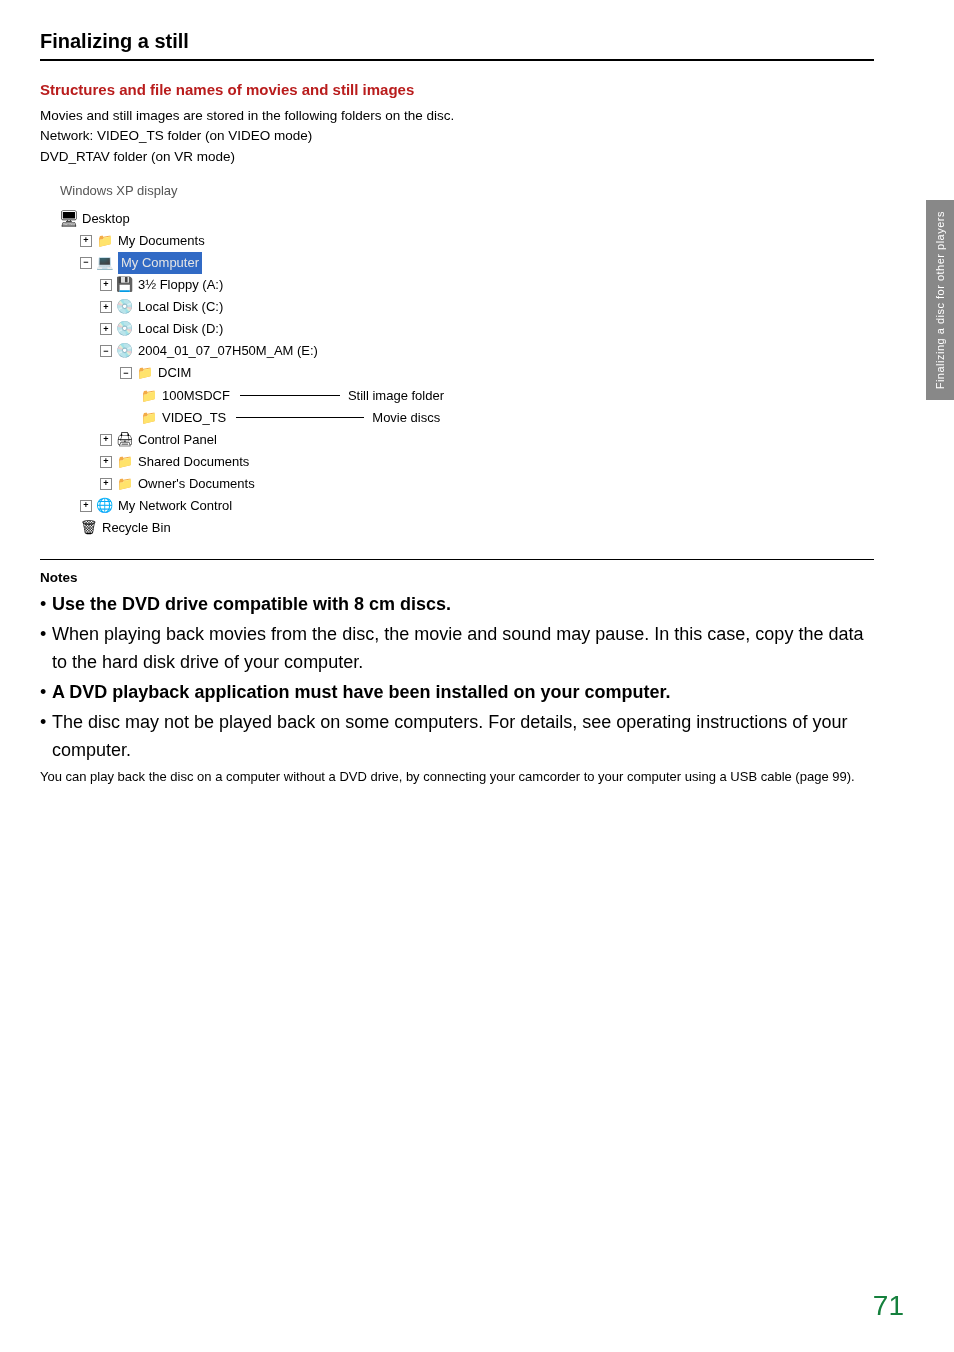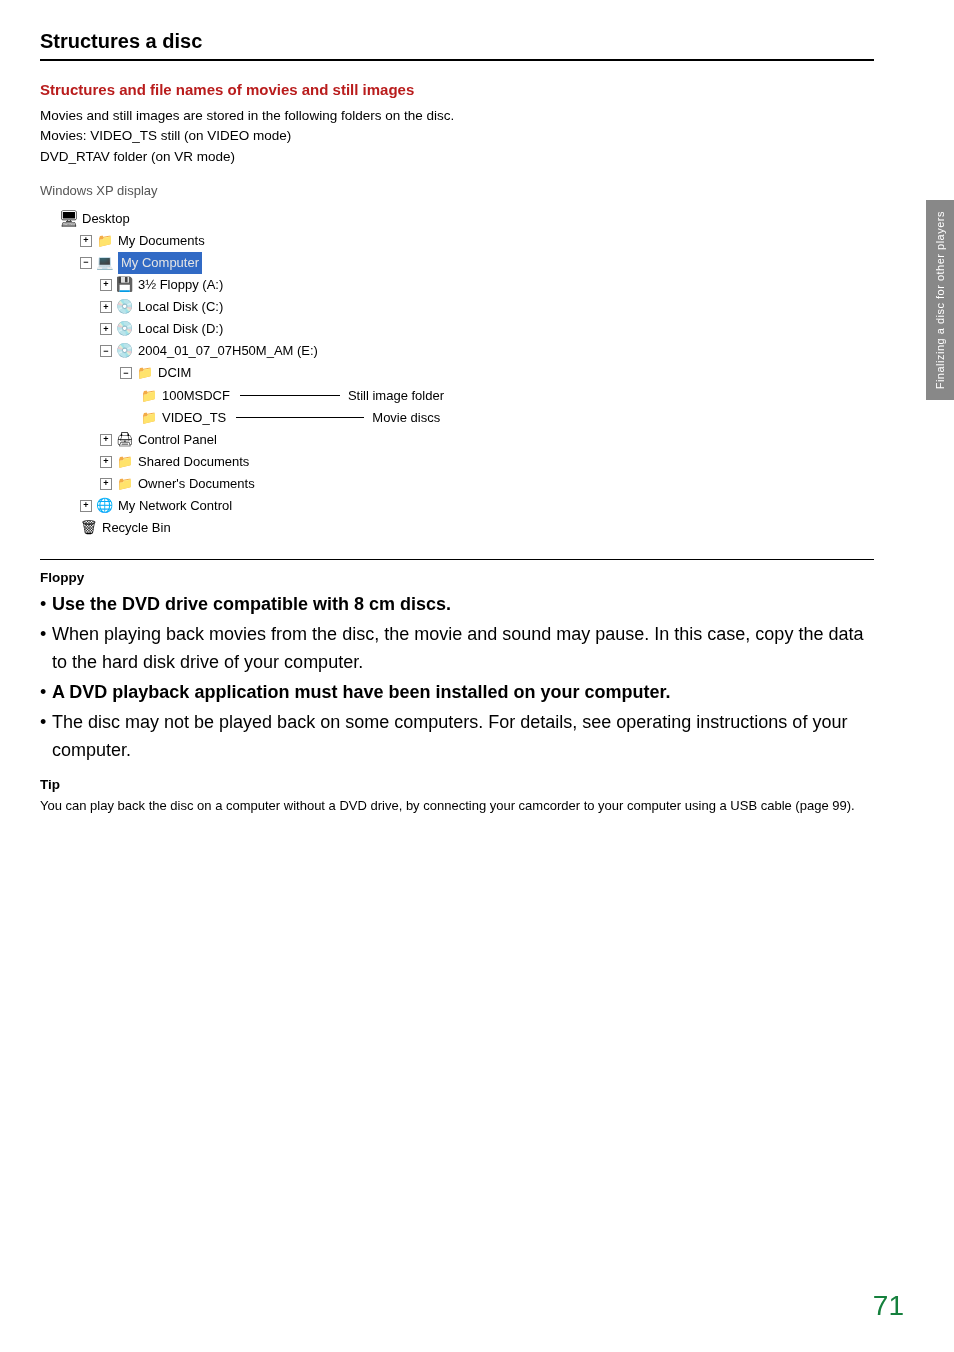--- a/index.html
+++ b/index.html
@@ -77,20 +77,21 @@
       font-size: 13.5px;
       line-height: 1.5;
       margin-bottom: 16px;
     }
 
     
     .winxp-label {
       font-size: 13px;
       color: #555;
       margin-bottom: 10px;
+      margin-left: 20px;
     }
 
     
     .tree-container {
       margin-left: 20px;
       margin-bottom: 20px;
       position: relative;
       font-size: 13px;
       line-height: 1.7;
     }
@@ -199,27 +200,27 @@
   </style>
 </head>
 <body>
 
 <div class="page-container">
 
   <div class="sidebar-label">
     <span>Finalizing a disc for other players</span>
   </div>
 
-  <h1 class="main-heading">Structures a disc</h1>
+  <h1 class="main-heading">Finalizing a still</h1>
 
   <h2 class="section-heading">Structures and file names of movies and still images</h2>
 
   <div class="intro-text">
     <div>Movies and still images are stored in the following folders on the disc.</div>
-    <div>Movies:  VIDEO_TS still (on VIDEO mode)</div>
+    <div>Network:  VIDEO_TS folder (on VIDEO mode)</div>
     <div>           DVD_RTAV folder (on VR mode)</div>
   </div>
 
   <div class="winxp-label">Windows XP display</div>
 
   <div class="tree-container" style="position:relative;">
 
     <div class="tree-row">
       <span class="tree-icon icon-desktop">🖥</span>
       <span class="row-label">Desktop</span>
@@ -336,27 +337,26 @@
 
     <div class="tree-row">
       <span class="indent"></span>
       <span class="tree-icon icon-recycle">🗑</span>
       <span class="row-label">Recycle Bin</span>
     </div>
 
   </div>
 
   <div class="notes-section">
-    <div class="notes-heading">Floppy</div>
+    <div class="notes-heading">Notes</div>
     <ul class="notes-list">
       <li><strong>Use the DVD drive compatible with 8 cm discs.</strong></li>
       <li>When playing back movies from the disc, the movie and sound may pause. In this case, copy the data to the hard disk drive of your computer.</li>
       <li><strong>A DVD playback application must have been installed on your computer.</strong></li>
       <li>The disc may not be played back on some computers. For details, see operating instructions of your computer.</li>
     </ul>
 
-    <div class="tip-heading">Tip</div>
     <p class="tip-text">You can play back the disc on a computer without a DVD drive, by connecting your camcorder to your computer using a USB cable (page 99).</p>
   </div>
 
   <div class="page-number">71</div>
 
 </div>
 
 </body></html>

